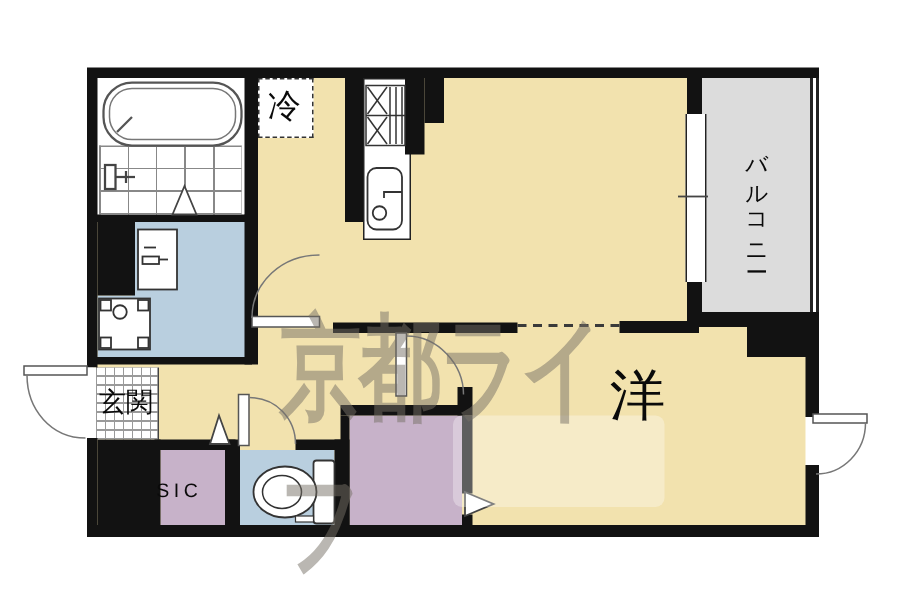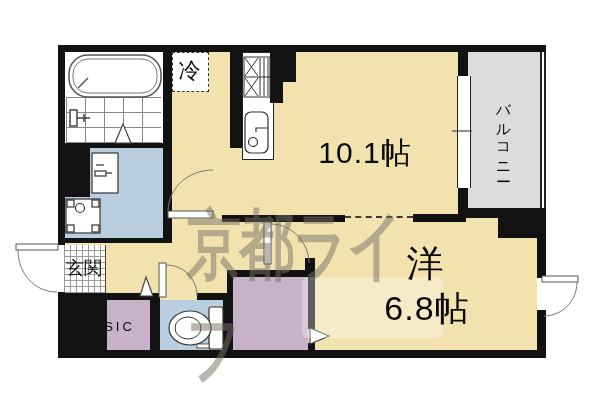--- a/index.html
+++ b/index.html
@@ -180,24 +180,22 @@
       <path d="M 577 282 C 577 301, 562 316, 544 316" fill="none" stroke="#777" stroke-width="1"></path>
     </g>
 
     <line x1="452" y1="131" x2="472" y2="131" stroke="#444" stroke-width="1.2"></line>
 
     <polygon points="140,296 153,296 146,277" fill="#fff" stroke="#444" stroke-width="1.2"></polygon>
 
     <polygon points="310,328 310,344 329,336" fill="#fff" stroke="#444" stroke-width="1.2"></polygon>
   </svg>
 
-  <div class="lbl" style="left:285px;top:134px;width:160px;height:38px;font-size:30px;letter-spacing:1px;">10.1帖</div>
 
   <div class="lbl" style="left:394px;top:240px;width:62px;height:46px;font-size:37px;">洋</div>
-  <div class="lbl" style="left:352px;top:288px;width:150px;height:40px;font-size:34px;letter-spacing:1px;">6.8帖</div>
 
   <div class="lbl vtext" style="left:491px;top:72px;width:26px;height:125px;font-size:15px;">バルコニー</div>
 
   <div class="lbl" style="left:172px;top:52px;width:35px;height:38px;font-size:22px;">冷</div>
 
   <div class="lbl" style="left:62px;top:258px;width:44px;height:20px;font-size:18px;">玄関</div>
 
   <div class="lbl" style="left:107px;top:318px;width:25px;height:16px;font-size:13px;letter-spacing:3px;">SIC</div>
 
 

